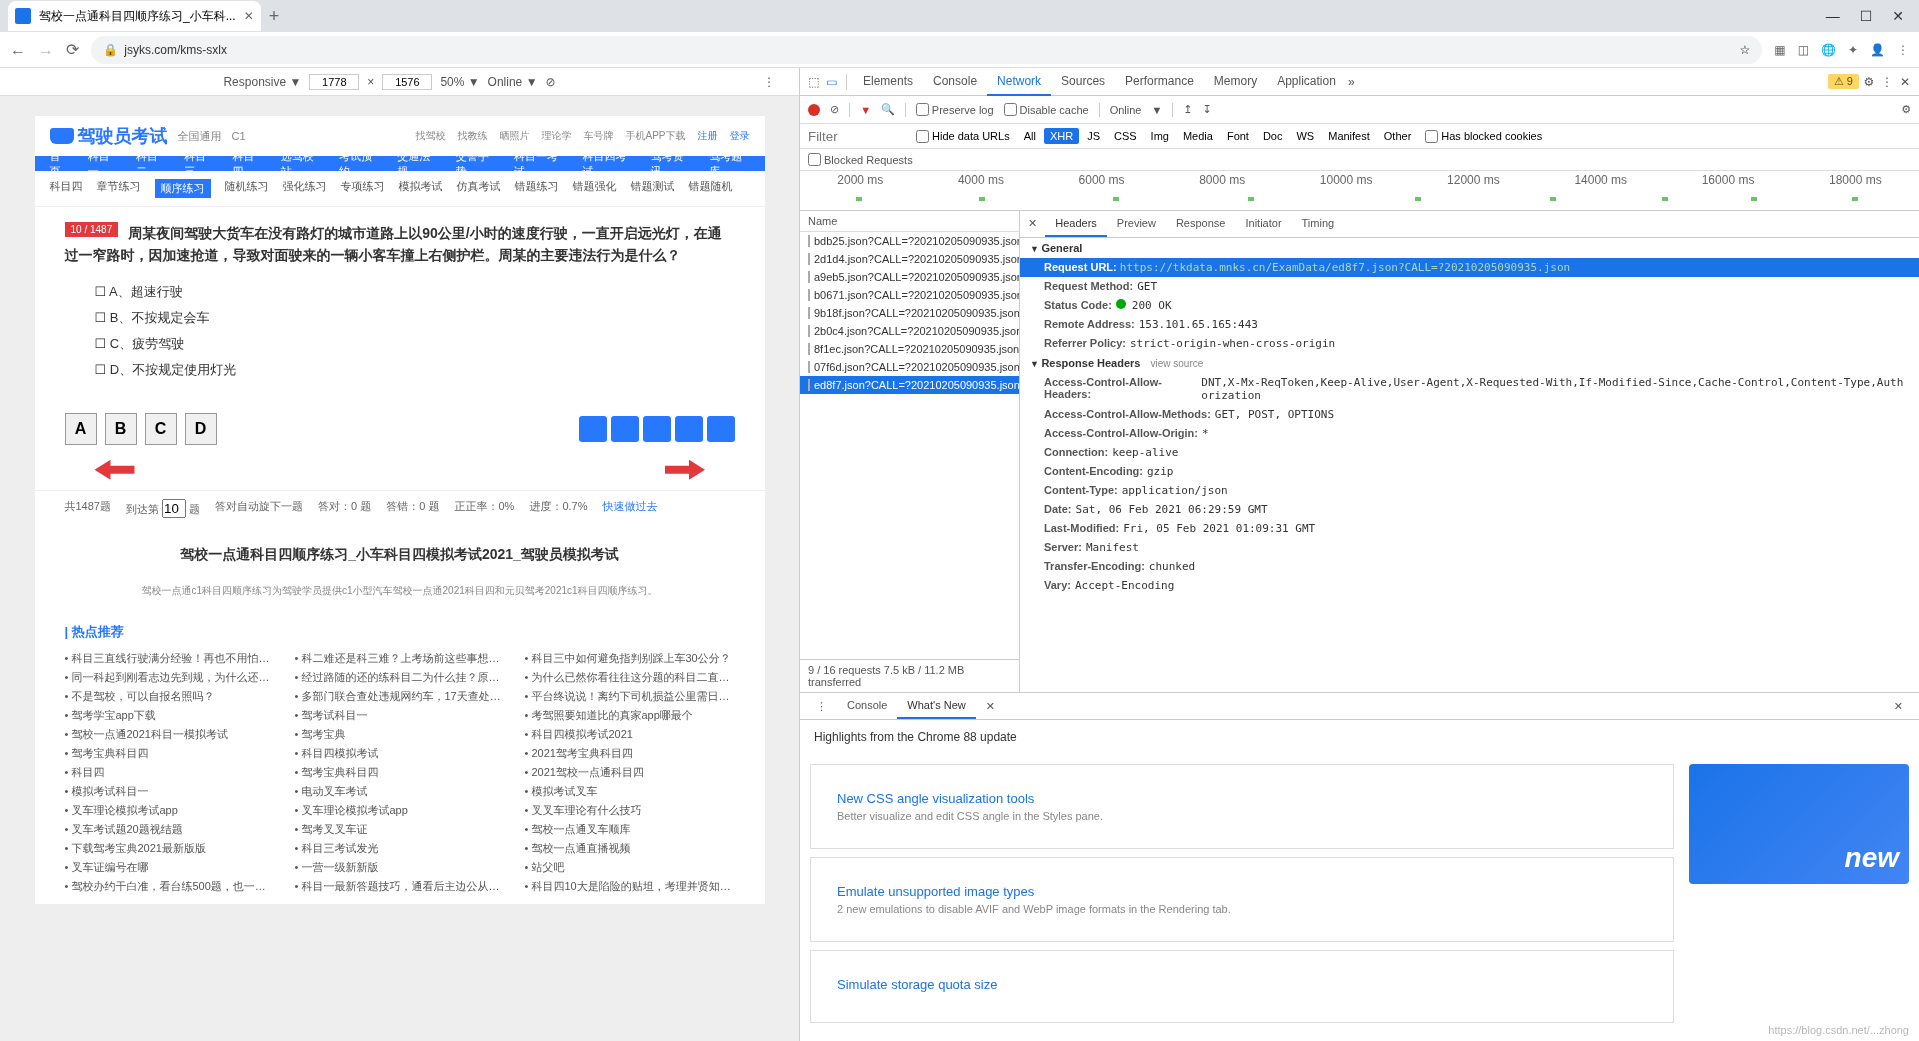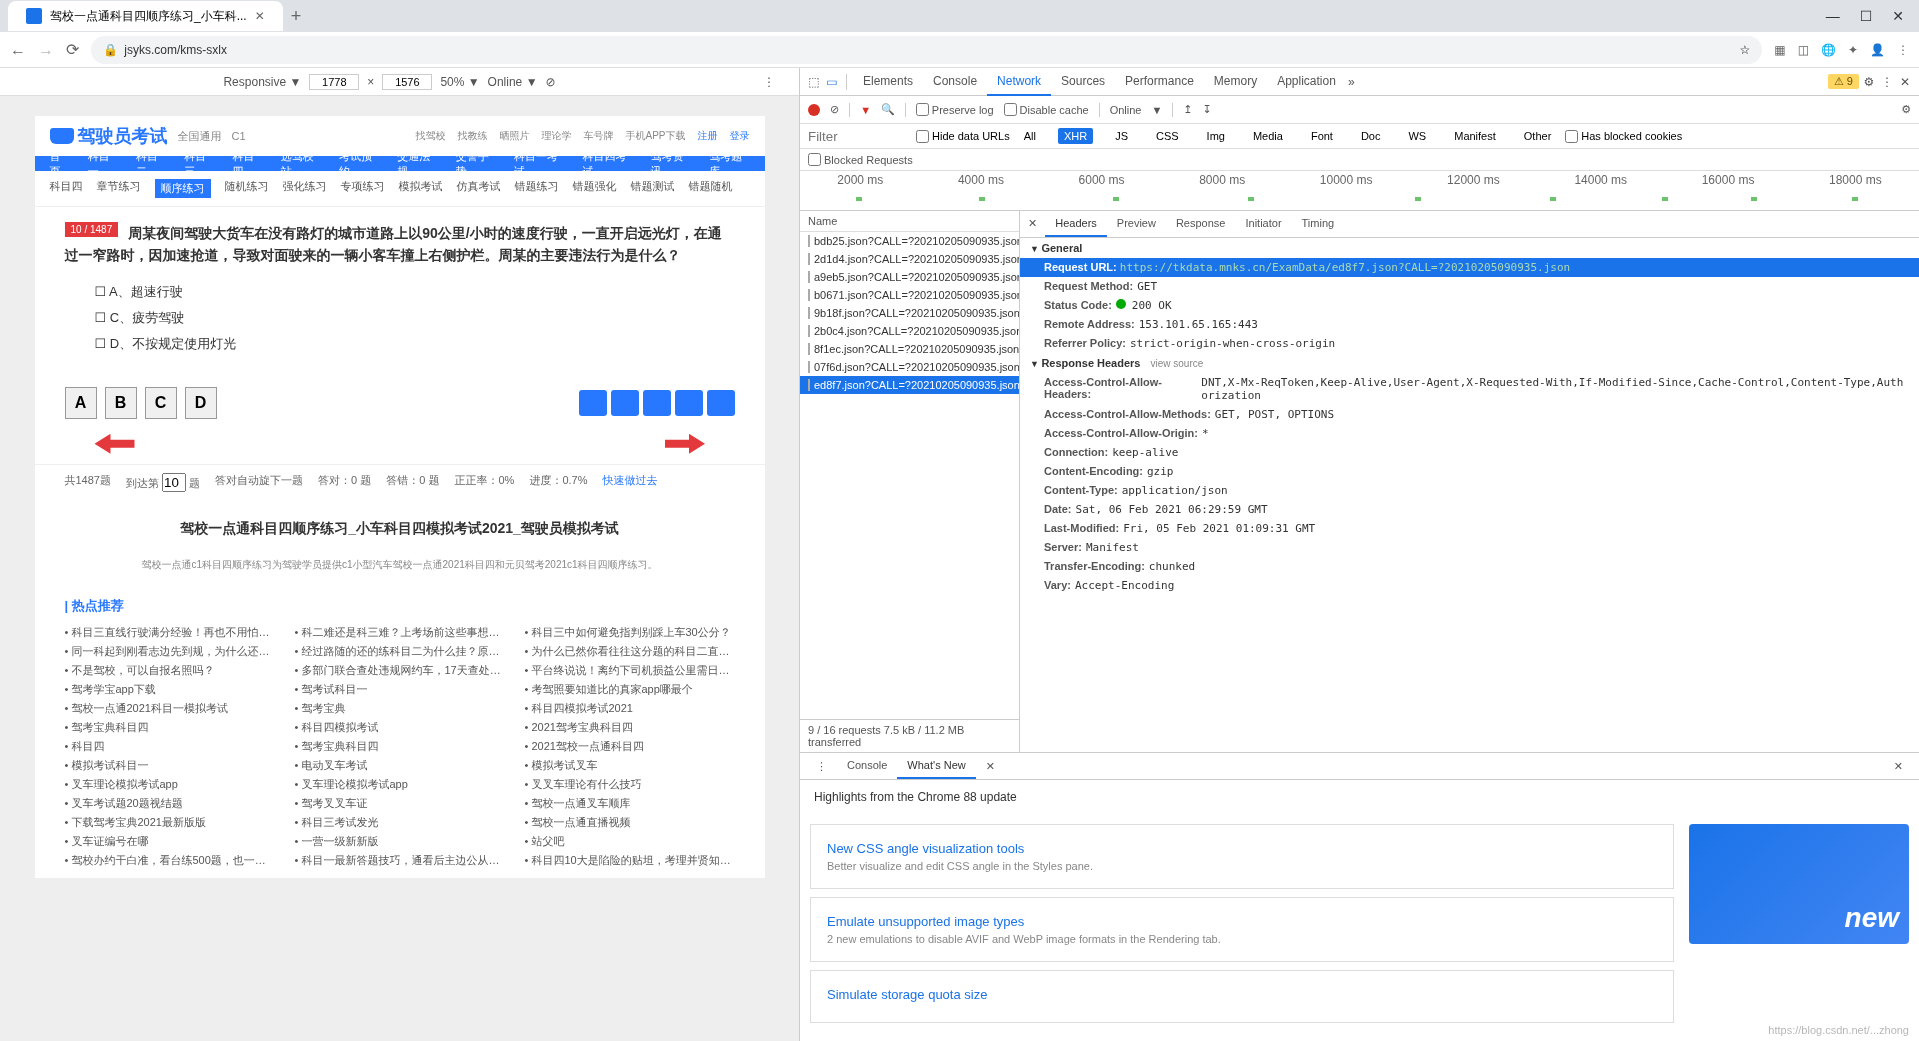--- a/index.html
+++ b/index.html
@@ -1,20 +1,20 @@
 <!DOCTYPE html>
 <html><head>
 <meta charset="utf-8">
 <style>
 * { margin: 0; padding: 0; box-sizing: border-box; font-family: "Segoe UI", Arial, sans-serif; }
 body { background: #fff; font-size: 12px; overflow: hidden; }
 
 
 .browser-top { height: 32px; background: #dee1e6; display: flex; align-items: center; }
-.tab { background: #fff; height: 30px; margin-left: 8px; border-radius: 8px 8px 0 0; display: flex; align-items: center; padding: 0 18px; gap: 8px; min-width: 200px; }
+.tab { background: #fff; height: 30px; margin-left: 8px; border-radius: 8px 8px 0 0; display: flex; align-items: center; padding: 0 7px; gap: 8px; min-width: 200px; }
 .tab-icon { width: 16px; height: 16px; background: #1a73e8; border-radius: 2px; }
 .tab-close { cursor: pointer; color: #666; }
 .new-tab { margin-left: 8px; font-size: 18px; color: #666; cursor: pointer; }
 .window-controls { margin-left: auto; display: flex; gap: 20px; padding: 0 15px; color: #333; }
 .window-controls span { cursor: pointer; font-size: 14px; }
 
 .addr-bar { height: 36px; background: #fff; display: flex; align-items: center; padding: 0 10px; gap: 12px; border-bottom: 1px solid #ddd; }
 .nav-btn { cursor: pointer; color: #666; font-size: 16px; }
 .url-box { flex: 1; display: flex; align-items: center; gap: 6px; background: #f1f3f4; border-radius: 15px; padding: 4px 12px; height: 28px; }
 .lock { color: #666; }
@@ -112,21 +112,21 @@
 .status-dot { width: 10px; height: 10px; background: #0a0; border-radius: 50%; display: inline-block; margin-right: 2px; }
 
 .drawer { border-top: 1px solid #ccc; }
 .drawer-tabs { display: flex; border-bottom: 1px solid #ccc; font-size: 11px; color: #555; padding: 0 6px; align-items: center; }
 .drawer-tabs span { padding: 6px 10px; cursor: pointer; }
 .drawer-tabs .active { border-bottom: 2px solid #1a73e8; color: #333; }
 .drawer-tabs .close-drawer { margin-left: auto; }
 .drawer-body { padding: 10px; font-size: 12px; color: #333; display: flex; gap: 15px; }
 .drawer-left { flex: 1; }
 .highlight-title { padding-bottom: 10px; color: #333; }
-.card { border: 1px solid #ddd; padding: 16px; margin-bottom: 8px; }
+.card { border: 1px solid #ddd; padding: 26px; margin-bottom: 8px; }
 .card-title { color: #1a73e8; font-size: 13px; margin-bottom: 4px; }
 .card-desc { color: #888; font-size: 11px; }
 .drawer-img { width: 220px; height: 120px; background: linear-gradient(135deg, #1a73e8, #4285f4); border-radius: 4px; position: relative; display:flex; align-items:flex-end; justify-content:flex-end; padding:10px; color:#fff; font-size:28px; font-weight:bold; font-style:italic; }
 .watermark { position: fixed; bottom: 5px; right: 10px; color: rgba(0,0,0,0.3); font-size: 11px; }
 
 label { display: flex; align-items: center; gap: 3px; }
 </style>
 </head>
 <body>
 
@@ -225,20 +225,21 @@
             <span>错题练习</span>
             <span>错题强化</span>
             <span>错题测试</span>
             <span>错题随机</span>
           </div>
         <div class="question-area">
           <span class="q-badge">10 / 1487</span>
           <div class="q-text">周某夜间驾驶大货车在没有路灯的城市道路上以90公里/小时的速度行驶，一直开启远光灯，在通过一窄路时，因加速抢道，导致对面驶来的一辆小客车撞上右侧护栏。周某的主要违法行为是什么？</div>
           <div class="q-options" id="q-options">
               <div class="q-opt">☐ A、超速行驶</div>
+              <div class="q-opt">☐ B、不按规定会车</div>
               <div class="q-opt">☐ C、疲劳驾驶</div>
               <div class="q-opt">☐ D、不按规定使用灯光</div>
             </div>
         </div>
         <div class="answer-btns">
           <div id="ans-btns" style="display:flex;gap:8px">
               <button class="ans-btn">A</button>
               <button class="ans-btn">B</button>
               <button class="ans-btn">C</button>
               <button class="ans-btn">D</button>
@@ -358,21 +359,21 @@
       <span>↧</span>
       <span style="flex:1"></span>
       <span>⚙</span>
     </div>
     <div class="dt-filter-bar2">
       <input class="filter-input" placeholder="Filter" style="">
       <label>
           <input type="checkbox" style=""> 
           <span>Hide data URLs</span>
         </label>
-      <div id="type-chips" style="display:flex;gap:16px">
+      <div id="type-chips" style="display:flex;gap:2px">
           <span class="type-chip">All</span>
           <span class="type-chip active">XHR</span>
           <span class="type-chip">JS</span>
           <span class="type-chip">CSS</span>
           <span class="type-chip">Img</span>
           <span class="type-chip">Media</span>
           <span class="type-chip">Font</span>
           <span class="type-chip">Doc</span>
           <span class="type-chip">WS</span>
           <span class="type-chip">Manifest</span>

